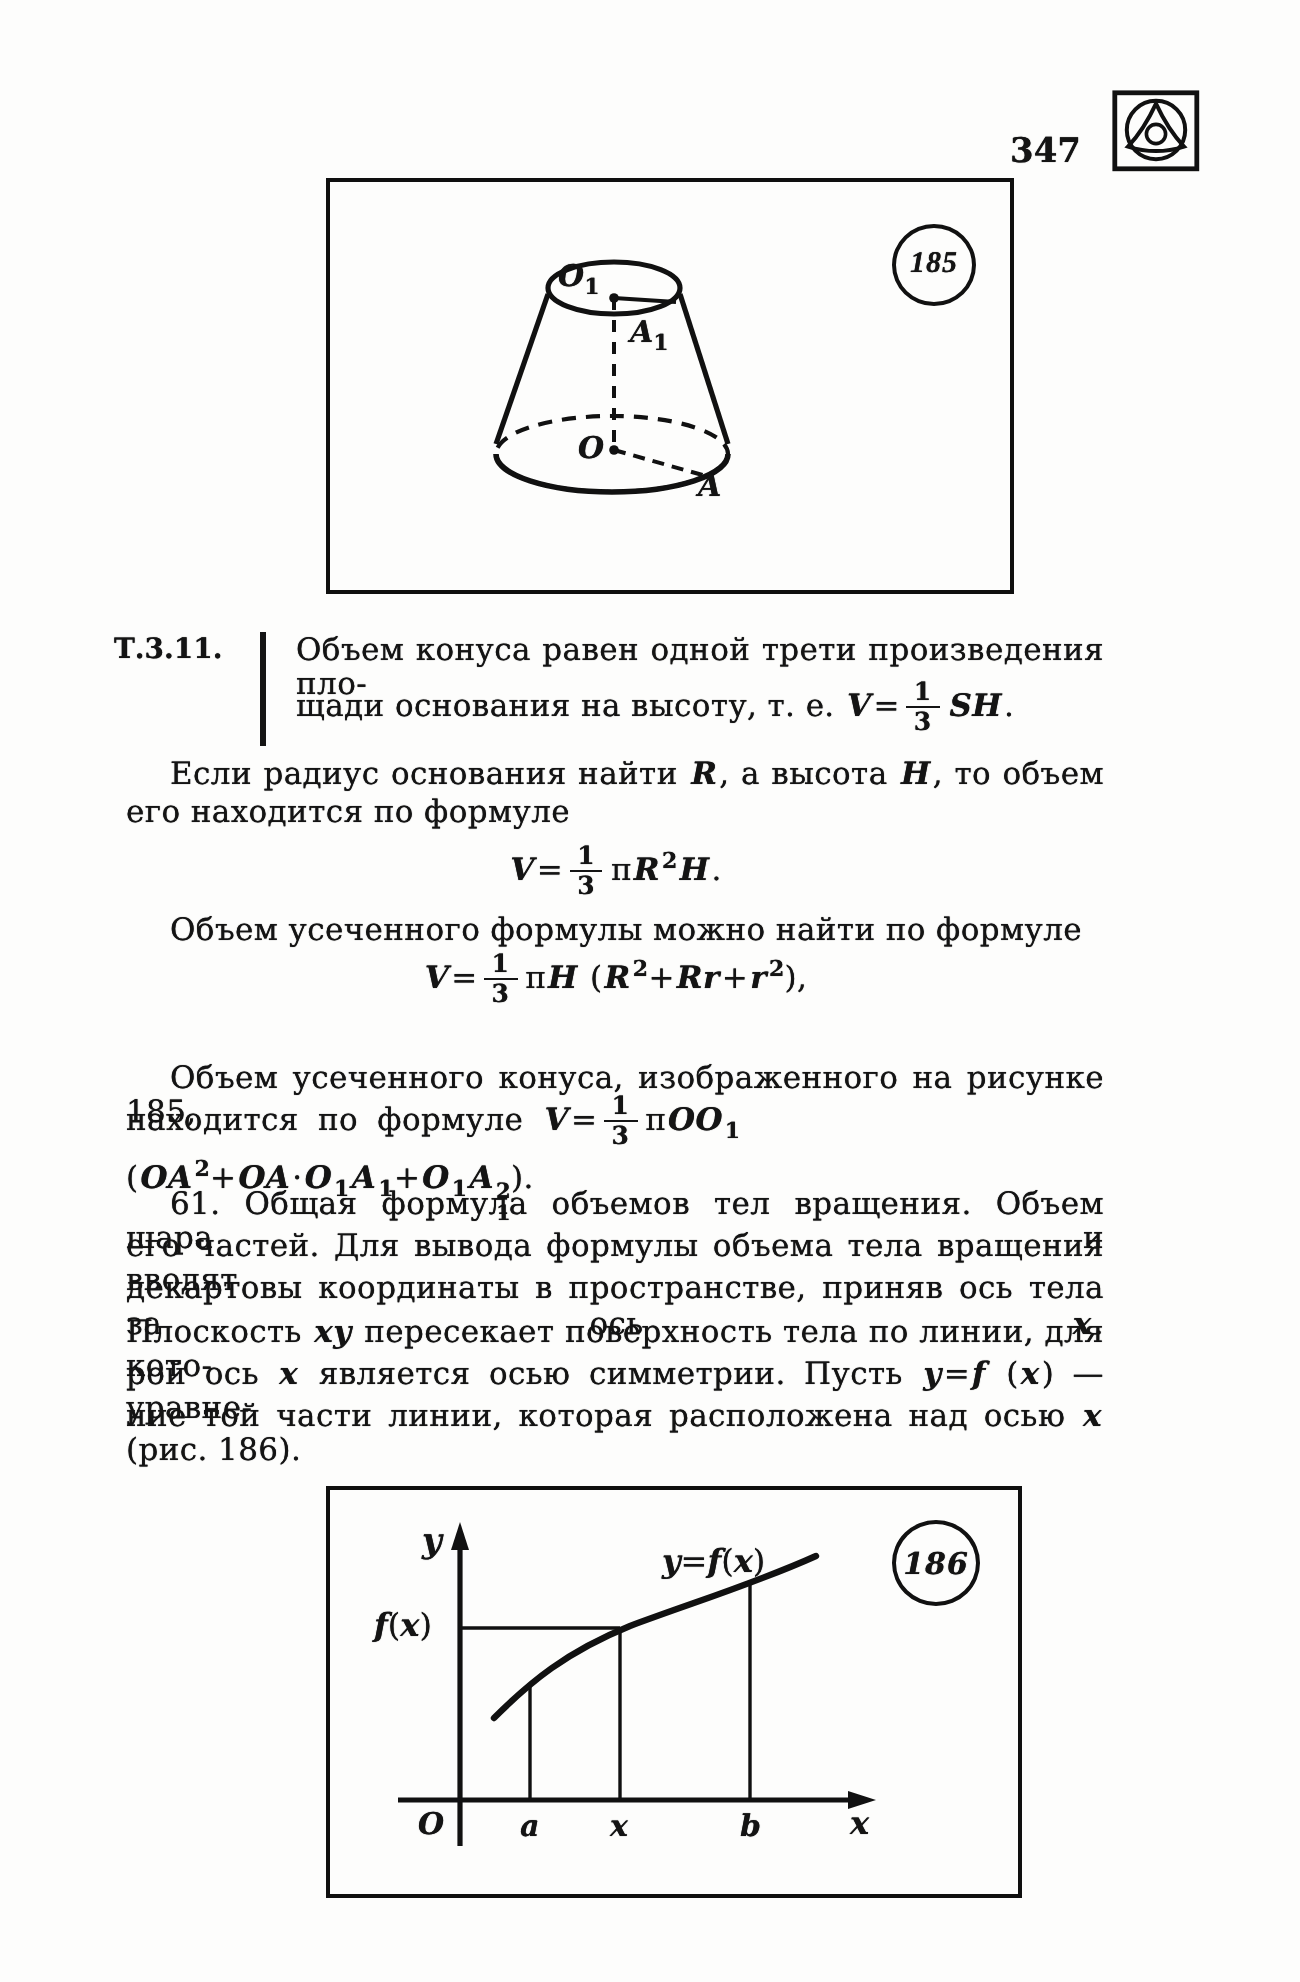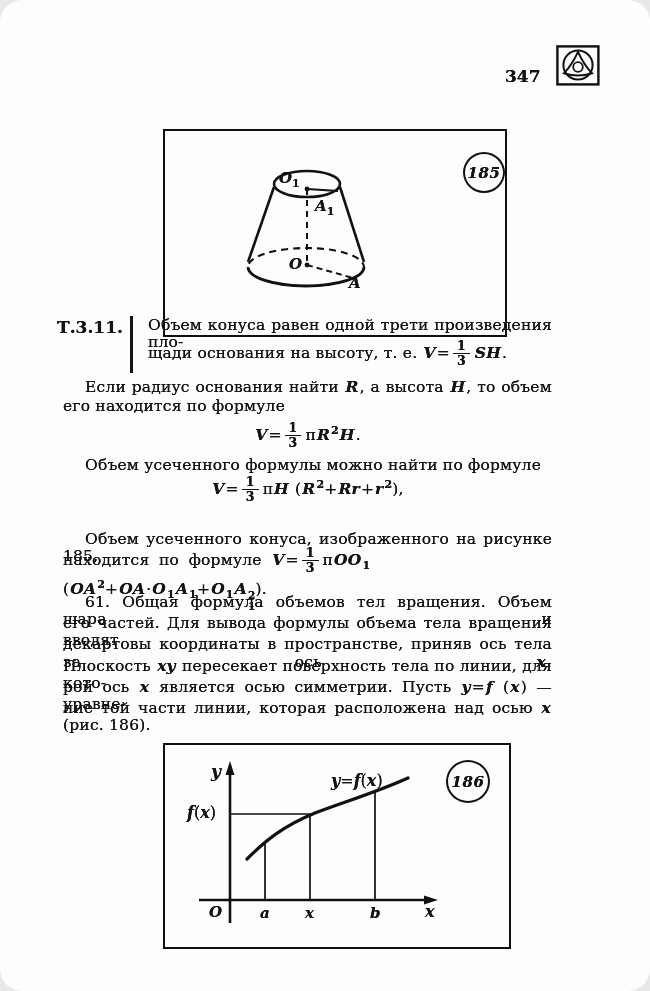--- a/index.html
+++ b/index.html
@@ -1,21 +1,20 @@
 <!DOCTYPE html>
 <html><head>
 <meta charset="utf-8">
 <style>
   html,body{margin:0;padding:0;background:#e8e8e8;}
   .page{
     position:relative; width:650px; height:991px; margin:0 auto;
     background:#fdfdfc; color:#141414; overflow:hidden;
     font-family:"DejaVu Serif","Liberation Serif",serif;
     text-shadow:0 0 .4px currentColor;
-    border-radius:22px;
   }
   
   .line{position:absolute; left:63px; width:489px; font-size:15.5px; line-height:17px;
         letter-spacing:.2px; white-space:normal;}
   .just{text-align:justify; text-align-last:justify;}
   .ind{text-indent:22px;}
   .cent{text-align:center;}
   .thline{left:148px; width:404px;}
   .spread{word-spacing:4.5px;}
   
@@ -28,25 +27,25 @@
         margin:0 4px 0 3px; font-weight:700; font-size:12.5px; line-height:1.15; text-align:center;}
   .fnum{padding:0 4px;}
   .fden{border-top:1.7px solid #141414; padding:0 4px;}
   .ss{display:inline-flex; flex-direction:column; align-items:center; font-size:10.5px;
       font-weight:700; line-height:1.05; vertical-align:-5px;}
   
   .page-num{position:absolute; left:505px; top:66px; width:34px; text-align:right;
             font-size:17px; font-weight:700;}
   .logo{position:absolute; left:556px; top:45px; width:44px; height:41px;}
   
-  .th-label{position:absolute; left:57px; top:317px; font-size:17px; font-weight:700;}
+  .th-label{position:absolute; left:57px; top:317px; font-size:14px; font-weight:700;}
   .th-bar{position:absolute; left:130px; top:316px; width:2.5px; height:57px; background:#141414;}
   
   .figbox{position:absolute; border:2.5px solid #0f0f0f; background:#fdfdfc;}
-  .fig185{left:163px; top:89px;  width:340px; height:204px;margin-top:40px;}
+  .fig185{left:163px; top:89px;  width:340px; height:204px;}
   .fig186{left:163px; top:743px; width:344px; height:202px;}
   .badge{position:absolute; border:2.4px solid #111; border-radius:50%;
          display:flex; align-items:center; justify-content:center;
          font-style:italic; font-weight:700; font-size:15px; letter-spacing:.5px;}
   .fig-label{position:absolute; font-size:15px; line-height:1;}
   .fig-label .tk-it{padding:0;}
   svg{position:absolute; left:0; top:0;}
 </style>
 </head>
 <body>
@@ -73,21 +72,21 @@
       <line x1="142" y1="58" x2="142" y2="133" stroke="#111" stroke-width="2" stroke-dasharray="6 5"></line>
       <line x1="142" y1="58" x2="173" y2="60" stroke="#111" stroke-width="2"></line>
       <line x1="142" y1="134" x2="188" y2="147" stroke="#111" stroke-width="2" stroke-dasharray="6 4"></line>
       <circle cx="142" cy="58" r="2.4" fill="#111"></circle>
       <circle cx="142" cy="134" r="2.4" fill="#111"></circle>
     </svg>
     <span class="fig-label" style="left:114px; top:40px;"><span class="tk-it">O</span><span class="tk-sub">1</span></span>
     <span class="fig-label" style="left:150px; top:68px;"><span class="tk-it">A</span><span class="tk-sub">1</span></span>
     <span class="fig-label" style="left:124px; top:126px;"><span class="tk-it">O</span></span>
     <span class="fig-label" style="left:184px; top:145px;"><span class="tk-it">A</span></span>
-    <div class="badge" style="left:298px; top:21px; width:38px; height:37px;">185</div>
+    <div class="badge" style="left:281px; top:21px; width:38px; height:37px;font-family:Liberation Serif, serif;">185</div>
   </div>
 
   <div class="th-label">Т.3.11.</div>
   <div class="th-bar"></div>
   <div class="line thline just" style="top:317px"><span class="tk-txt">Объем конуса равен одной трети произведения пло-</span></div>
   <div class="line thline" style="top:339px"><span class="tk-txt">щади основания на высоту, т. е. </span><span class="tk-it">V</span><span class="tk-txt">=</span><span class="frac">
         <span class="fnum">1</span>
         <span class="fden">3</span>
       </span><span class="tk-it">SH</span><span class="tk-txt">.</span></div>
 

